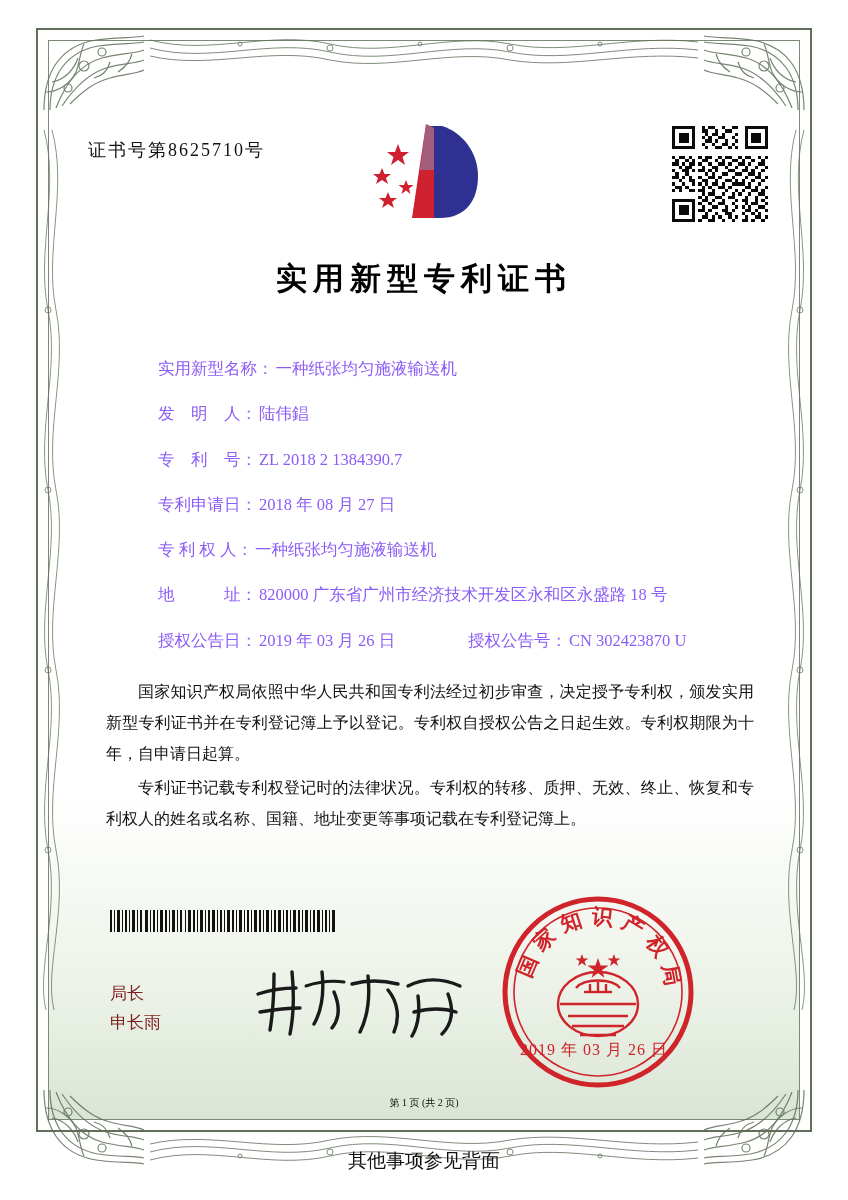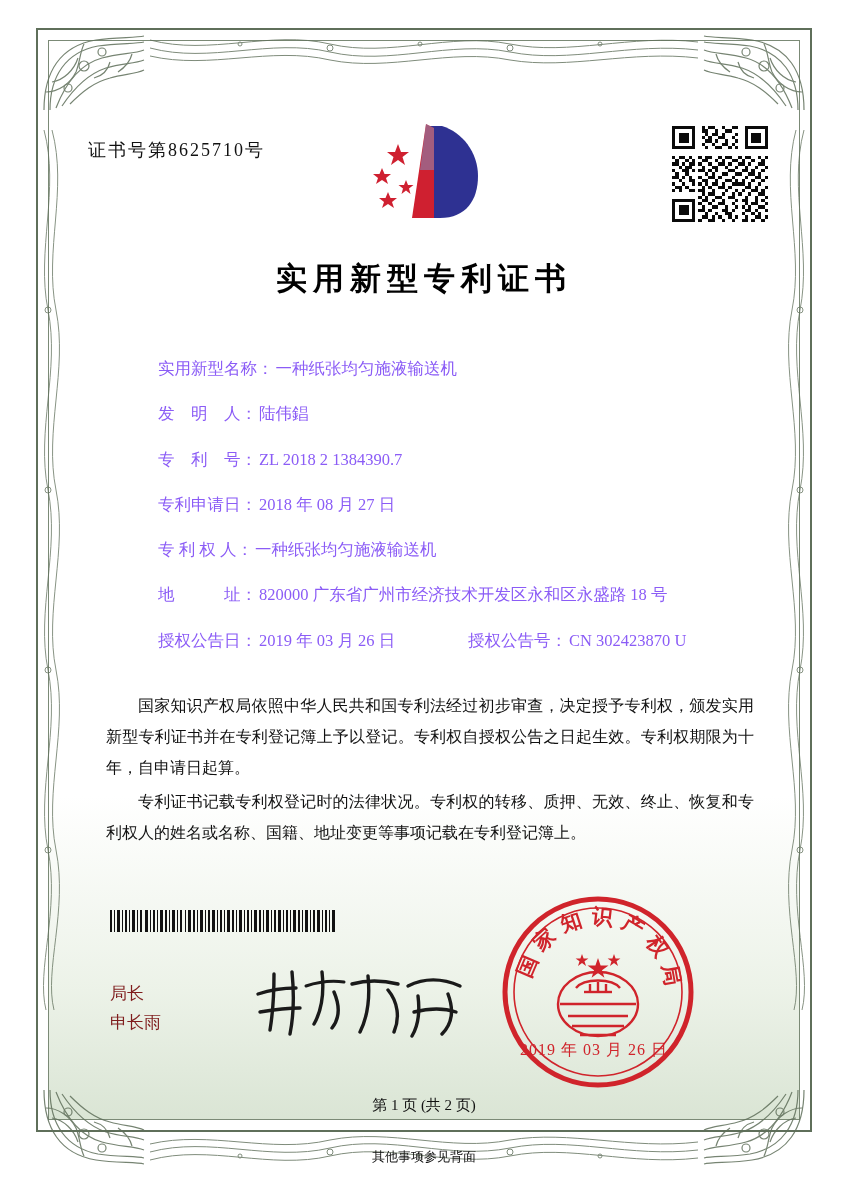--- a/index.html
+++ b/index.html
@@ -148,21 +148,21 @@
   }
   .field-row.two-col .col1 {
     display: flex;
     align-items: center;
     min-width: 250px;
   }
 
   .paragraphs {
     position: absolute;
     left: 58px;
-    top: 650px;
+    top: 636px;
     width: 648px;
     font-size: 16px;
     line-height: 1.95;
     color: #111;
     text-align: justify;
   }
   .paragraphs p {
     margin: 0 0 2px 0;
     text-indent: 32px;
   }
@@ -208,31 +208,31 @@
     letter-spacing: 1px;
     font-family: "Liberation Serif", "DejaVu Serif", serif;
   }
 
   .page-number {
     position: absolute;
     left: 0;
     right: 0;
     top: 1056px;
     text-align: center;
-    font-size: 15px;
+    font-size: 10px;
     color: #111;
   }
 
   .footer-note {
     position: absolute;
     left: 0;
     right: 0;
     top: 1148px;
     text-align: center;
-    font-size: 13px;
+    font-size: 19px;
     color: #111;
   }
 </style>
 </head>
 <body>
 
 <div class="page">
 
   <div class="border-outer"></div>
   <div class="border-inner"></div>

